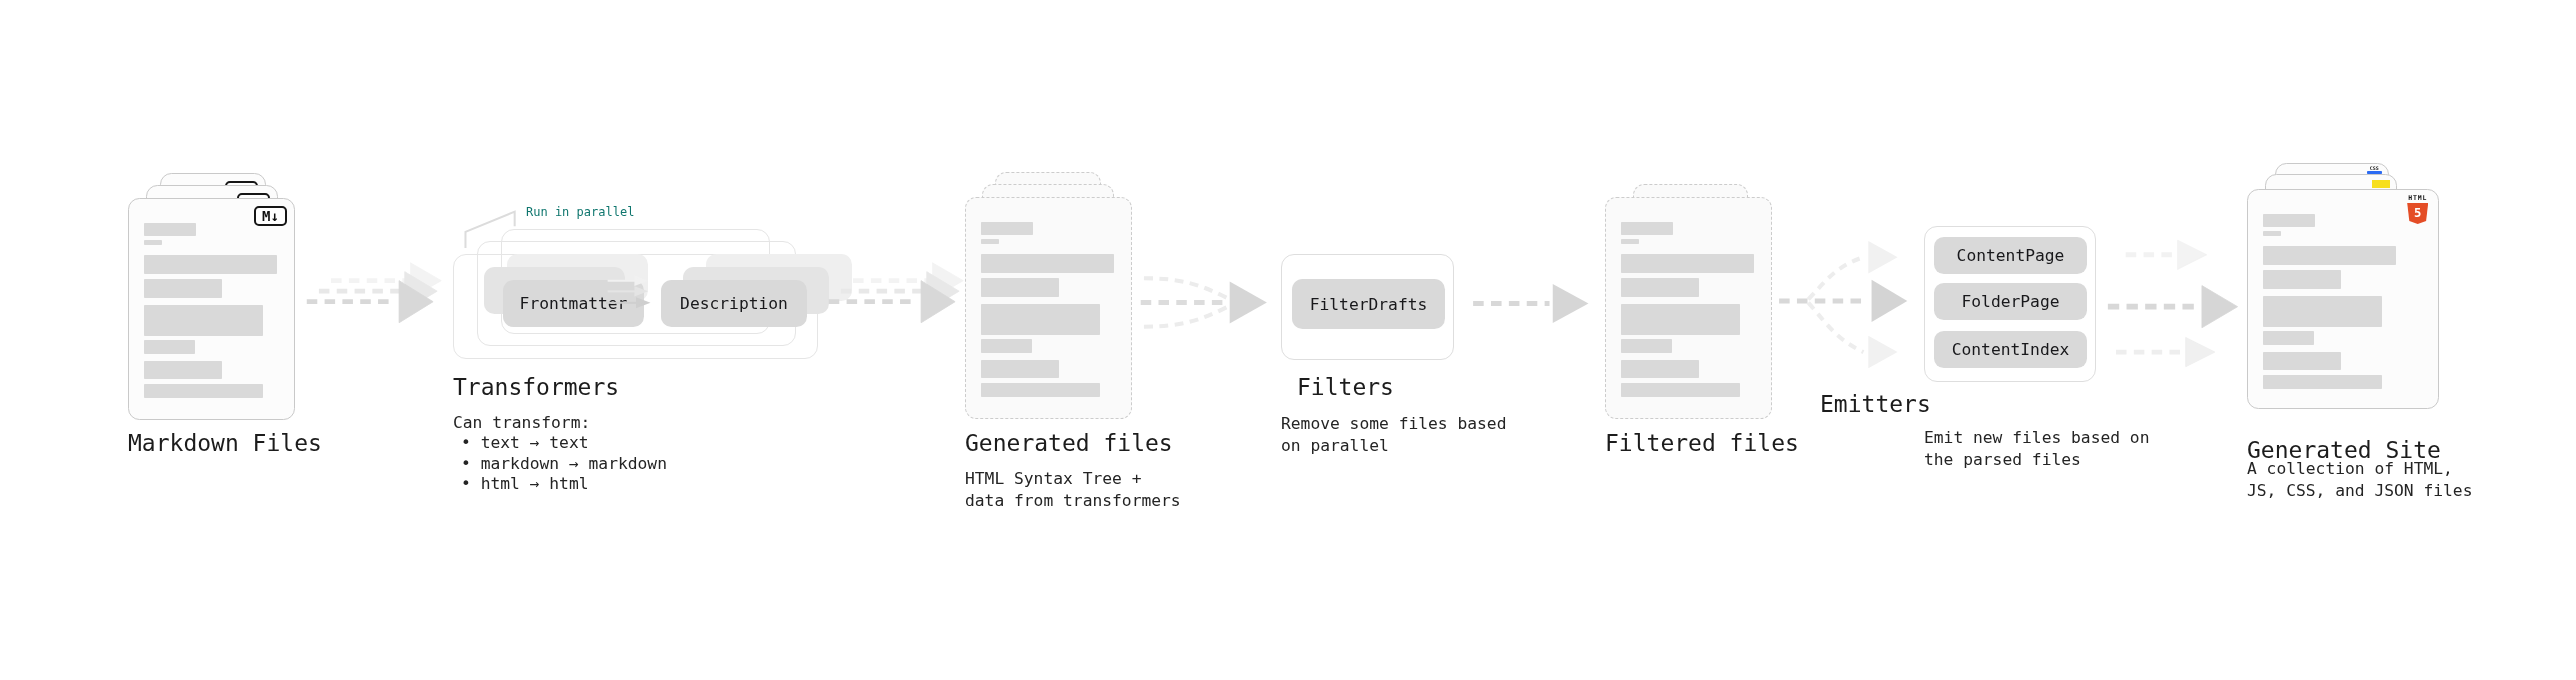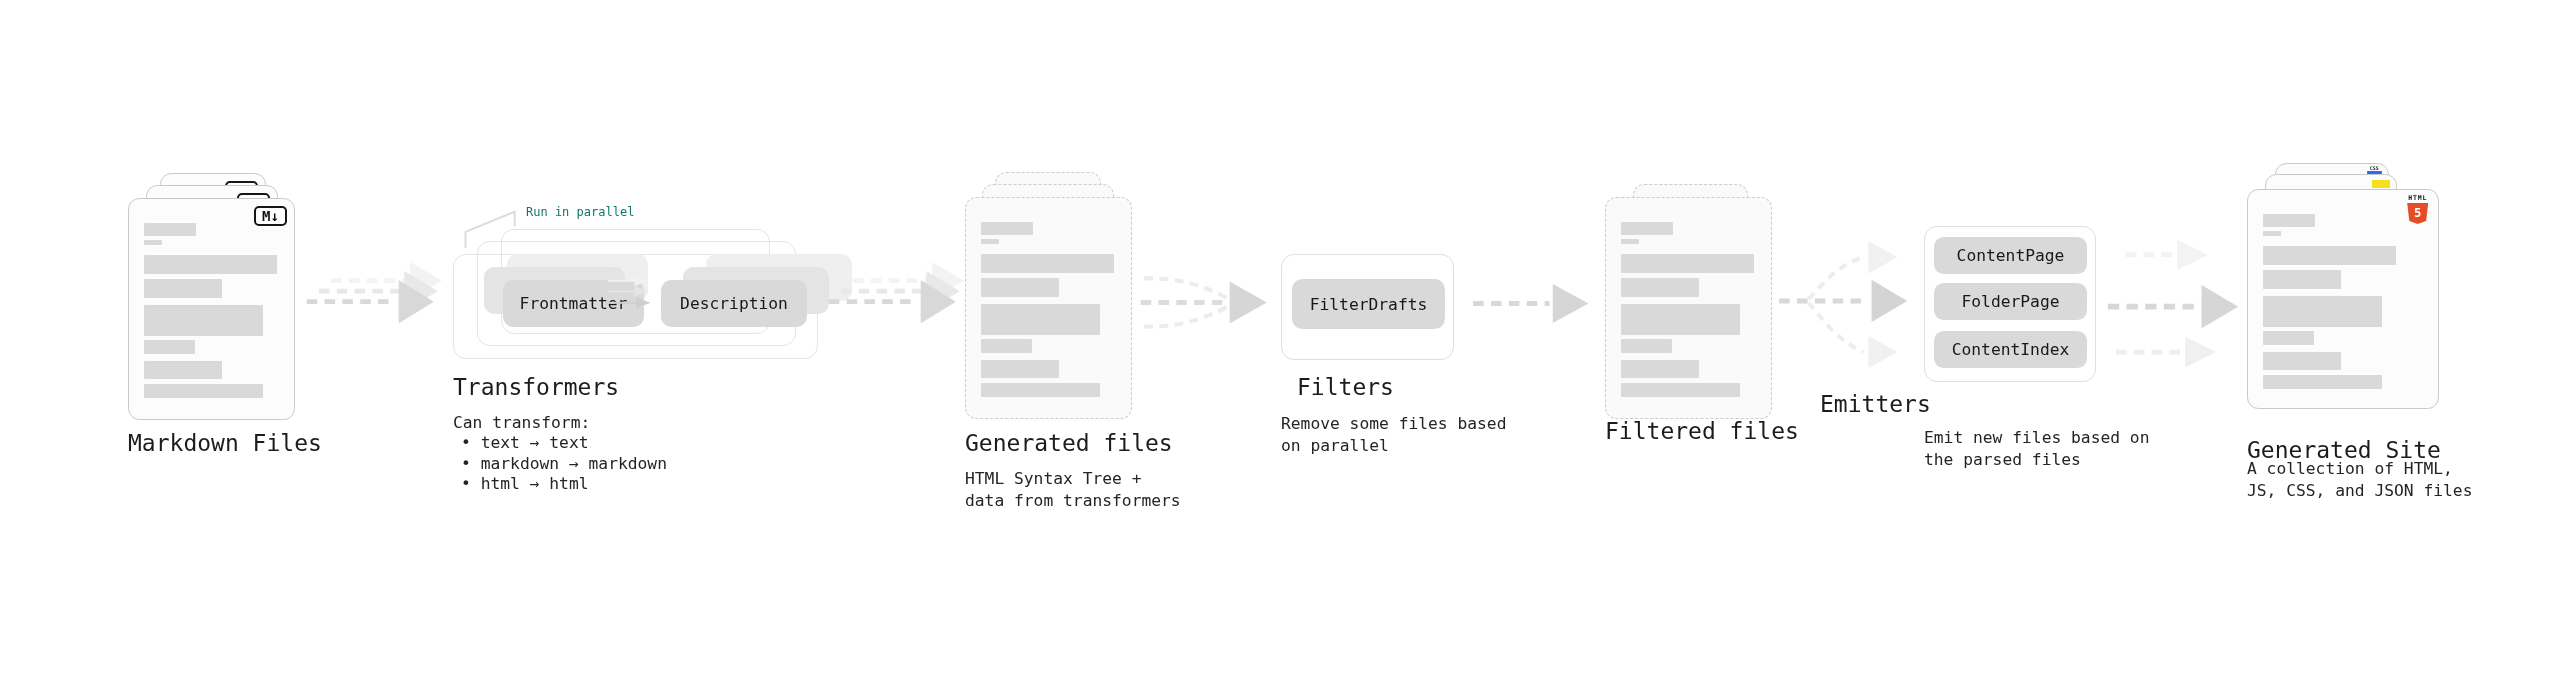--- a/index.html
+++ b/index.html
@@ -194,21 +194,21 @@
     <div class="doc dashed" style="left:1605px;top:197px;width:167px;height:222px;">
       <div class="bar b1"></div>
       <div class="bar b2"></div>
       <div class="bar b3"></div>
       <div class="bar b4"></div>
       <div class="bar b5"></div>
       <div class="bar b6"></div>
       <div class="bar b7"></div>
       <div class="bar b8"></div>
     </div>
-    <div class="stage-label" style="left:1605px;top:419px;">Filtered files</div>
+    <div class="stage-label" style="left:1605px;top:431px;">Filtered files</div>
   </div>
 
   <svg class="arrow" width="140" height="142" style="left:1774px;top:232px;" viewBox="0 0 172 175">
     <path d="M 42,83 C 64,60 76,42 110,31" fill="none" stroke="#ededed" stroke-width="5" stroke-dasharray="10 8"></path>
     <polygon points="116,11 152,31 116,51" fill="#f1f1f1"></polygon>
     <path d="M 42,87 C 64,112 76,132 110,148" fill="none" stroke="#ededed" stroke-width="5" stroke-dasharray="10 8"></path>
     <polygon points="116,128 152,148 116,168" fill="#f1f1f1"></polygon>
     <line class="d" x1="6" y1="85" x2="114" y2="85" stroke="#d8d8d8"></line>
     <polygon points="120,59 164,85 120,111" fill="#d4d4d4"></polygon>
   </svg>

